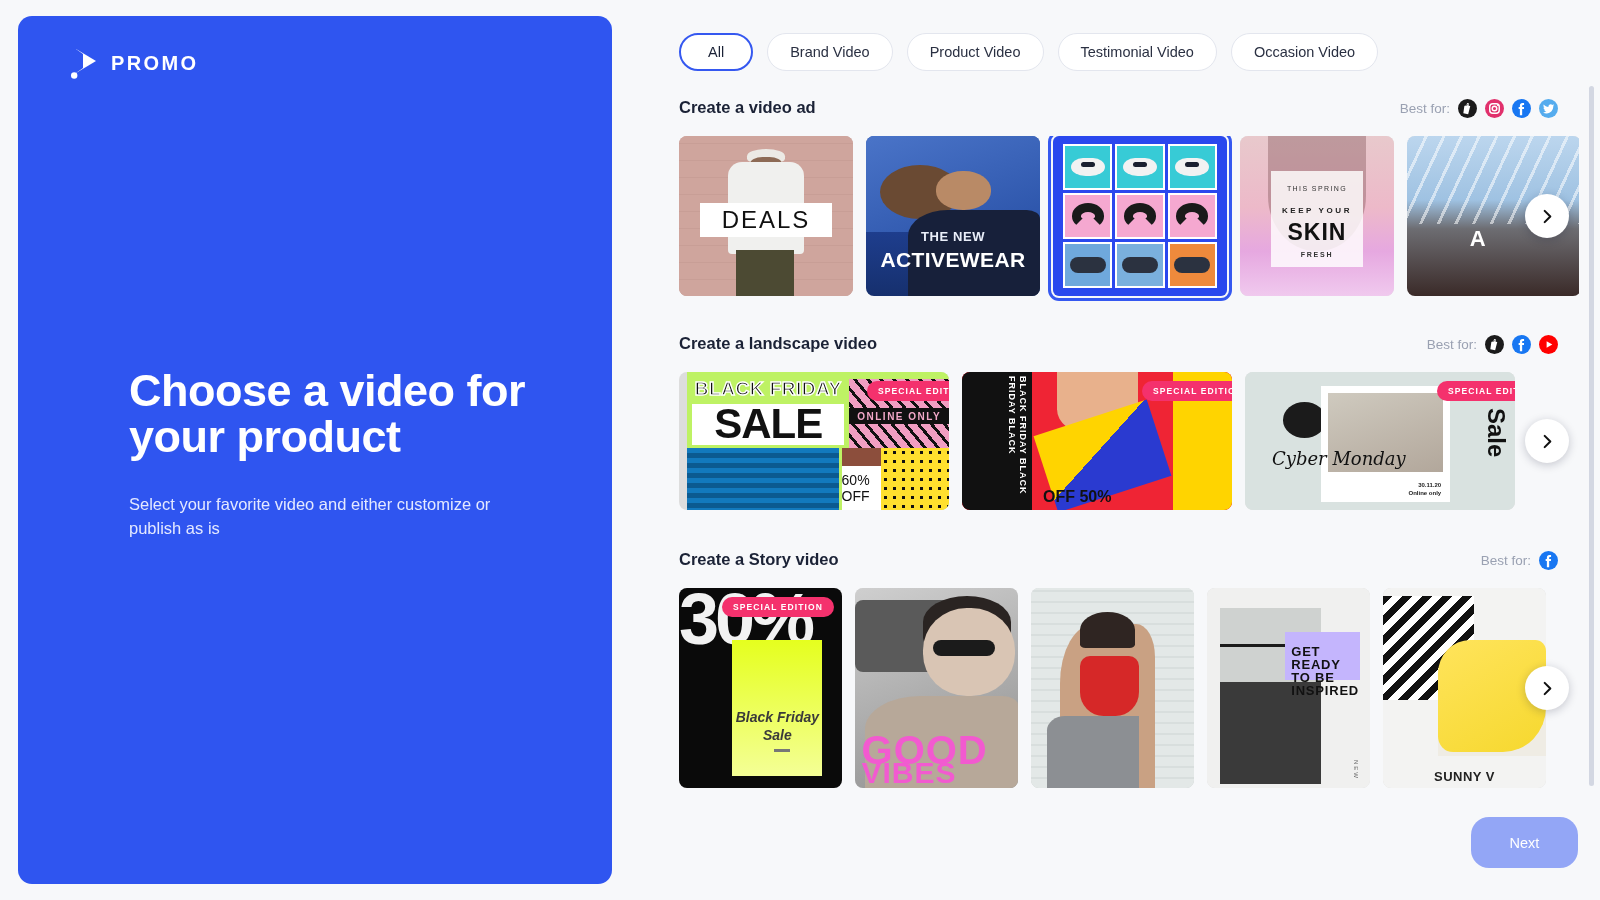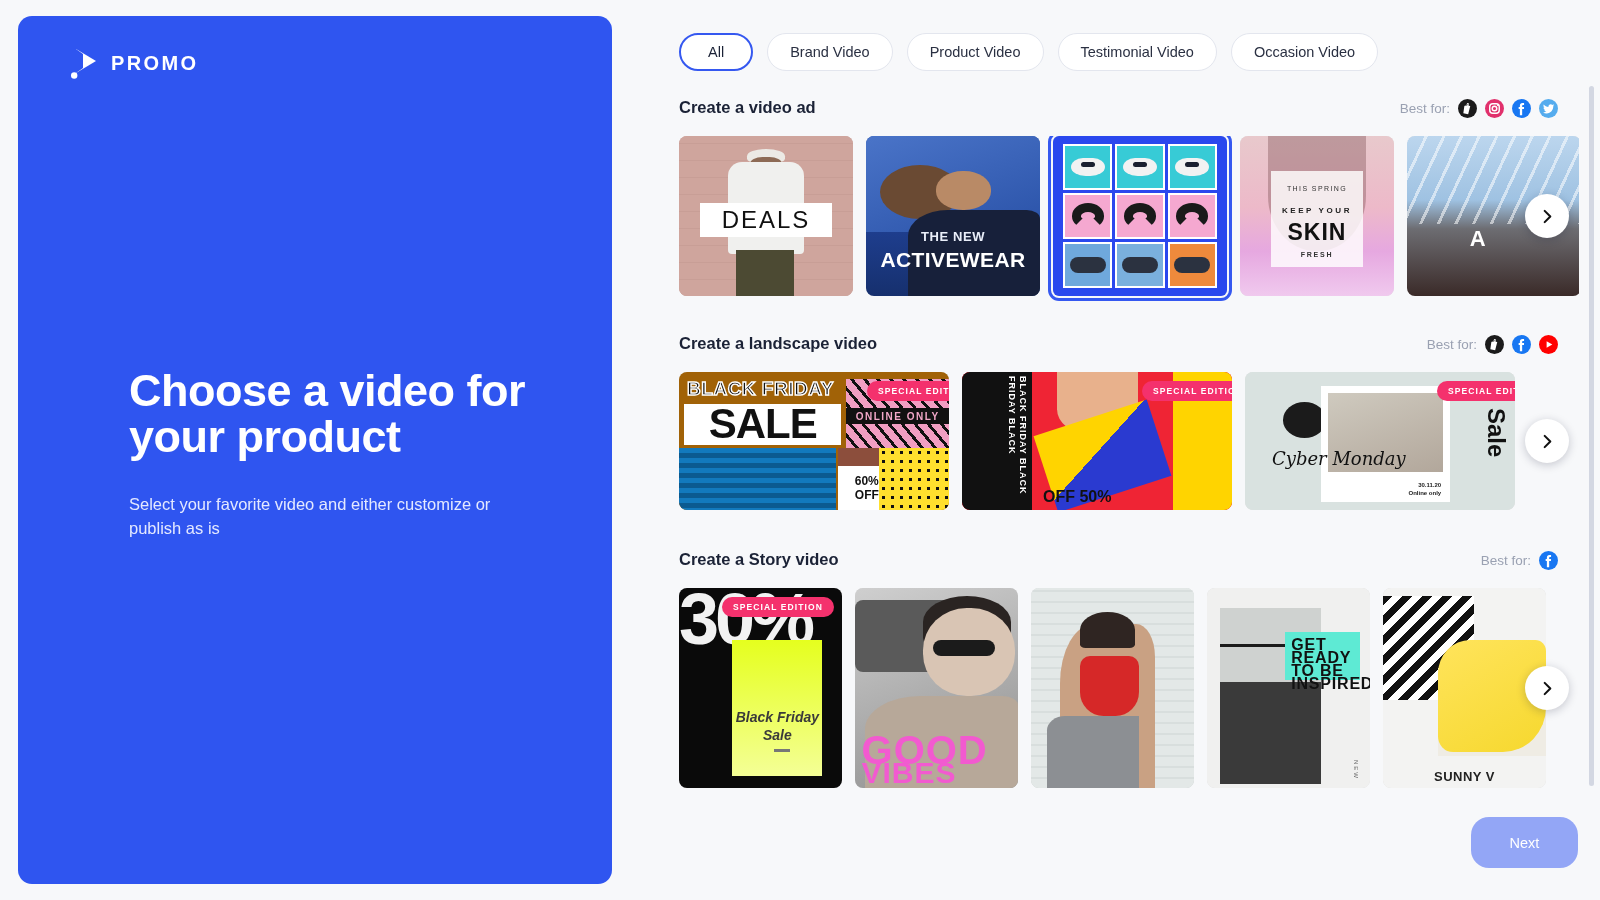--- a/index.html
+++ b/index.html
@@ -203,39 +203,39 @@
   .t-skin .s4 { position:absolute; left:0; right:0; bottom:10%; font-size:7px;
       letter-spacing:1.8px; color:#333; font-weight:700; text-align:center; }
 
   
   .t-part { background:linear-gradient(180deg,#bcd6ee 0%,#9fc2e2 40%,#6d6d72 58%,#3a2a28 100%); }
   .t-part .rays { position:absolute; inset:0 0 45% 0;
       background: repeating-linear-gradient(115deg,rgba(255,255,255,.55) 0 3px,transparent 3px 16px); }
   .t-part .a { position:absolute; left:36%; top:56%; font-size:22px; color:#fff; font-weight:700; }
 
   
-  .t-bf { background:#a16207; }
+  .t-bf { background:#bef264;margin-left:8px; }
   .t-bf .bft { position:absolute; left:3%; top:4%; font-size:19px; font-weight:800;
       color:#111; -webkit-text-stroke:1.4px #fff; letter-spacing:.5px; }
   .t-bf .sale { position:absolute; left:2%; top:23%; width:58%; height:30%;
       background:#fff; display:flex; align-items:center; justify-content:center;
       font-size:42px; font-weight:800; color:#111; letter-spacing:-1px; }
   .t-bf .stripes { position:absolute; left:62%; top:5%; right:0; height:50%;
       background:repeating-linear-gradient(50deg,#f19ec2 0 7px,#111 7px 10px); }
   .t-bf .oo { position:absolute; left:62%; top:26%; right:0; height:12%;
       background:#111; color:#f2a8c8; font-size:10px; letter-spacing:1.5px;
       display:flex; align-items:center; justify-content:center; font-weight:700; }
   .t-bf .zig { position:absolute; left:0; top:55%; width:58%; bottom:0;
       background:repeating-linear-gradient(#1279bd 0 5px,#0b5a90 5px 10px); }
   .t-bf .dots { position:absolute; left:74%; top:55%; right:0; bottom:0;
       background:#ffe02e; background-image:radial-gradient(#111 1.6px, transparent 1.7px);
       background-size:9px 9px; }
   .t-bf .sixty { position:absolute; left:59%; top:68%; width:15%; height:32%;
-      background:#fff; color:#111; font-size:12px; font-weight:700;
-      display:flex; align-items:center; justify-content:center;text-align:right; }
+      background:#fff; color:#111; font-size:14px; font-weight:400;
+      display:flex; align-items:center; justify-content:center; }
   .t-bf .brown { position:absolute; left:59%; top:55%; width:15%; height:13%; background:#8c4e3c; }
 
   
   .t-bf2 { background:#f23; }
   .t-bf2 .redbg { position:absolute; inset:0; background:#ef2434; }
   .t-bf2 .leftcol { position:absolute; left:0; top:0; width:26%; bottom:0; background:#111;
       color:#fff; font-size:9px; font-weight:800; overflow:hidden; line-height:11px;
       writing-mode:vertical-rl; letter-spacing:1px; padding:4px; }
   .t-bf2 .hand { position:absolute; left:35%; top:0; width:30%; height:45%;
       background:#e8b18c; border-radius:0 0 40% 40%; }
@@ -299,22 +299,22 @@
       background:#2f2522; border-radius:50% 50% 10% 10%; }
   .s-red .legs2 { position:absolute; left:10%; top:64%; width:56%; bottom:0;
       background:#8c8f93; border-radius:20% 0 0 0; }
 
   
   .s-ins { background:#f0f0ef; }
   .s-ins .ph2 { position:absolute; left:8%; top:10%; width:62%; bottom:2%;
       background:linear-gradient(180deg,#cfd2d0 0 42%,#3a3a3a 42% 100%); }
   .s-ins .bar { position:absolute; left:8%; top:28%; width:62%; height:3px; background:#1b1b1b; }
   .s-ins .tag { position:absolute; left:48%; right:6%; top:22%; height:24%;
-      background:#5eead4; font-size:16px; font-weight:800; color:#111;
-      letter-spacing:.8px; line-height:13px; padding:6px 0 0 6px; }
+      background:#c4b5fd; font-size:13px; font-weight:800; color:#111;
+      letter-spacing:.8px; line-height:13px; padding:13px 0 0 6px; }
   .s-ins .vert { position:absolute; right:7%; bottom:4%; font-size:6px; color:#6b6b6b;
       writing-mode:vertical-rl; letter-spacing:2px; }
 
   
   .s-sun { background:#f3f3f2; }
   .s-sun .chev { position:absolute; left:0; top:4%; width:56%; height:52%;
       background:repeating-linear-gradient(135deg,#111 0 7px,#fff 7px 14px); }
   .s-sun .shoe { position:absolute; left:34%; top:26%; right:0; height:56%;
       background:linear-gradient(150deg,#ffe45c,#f6d82e); border-radius:30% 10% 40% 14%; }
   .s-sun .pad2 { position:absolute; left:34%; top:40%; right:0; bottom:16%;

